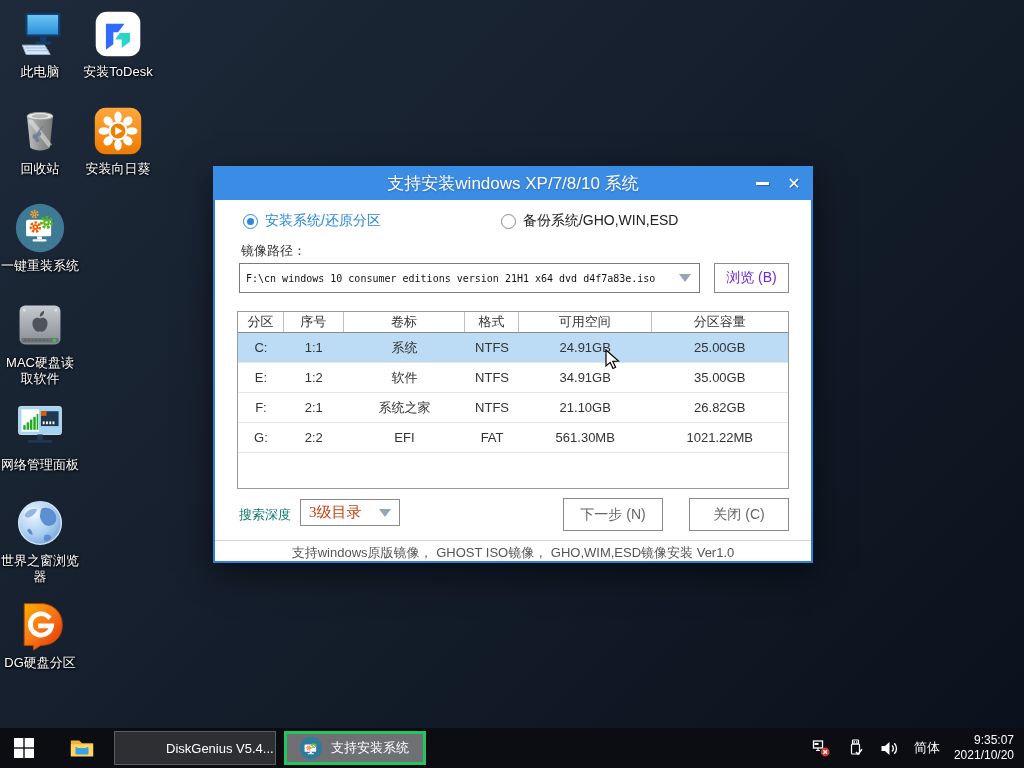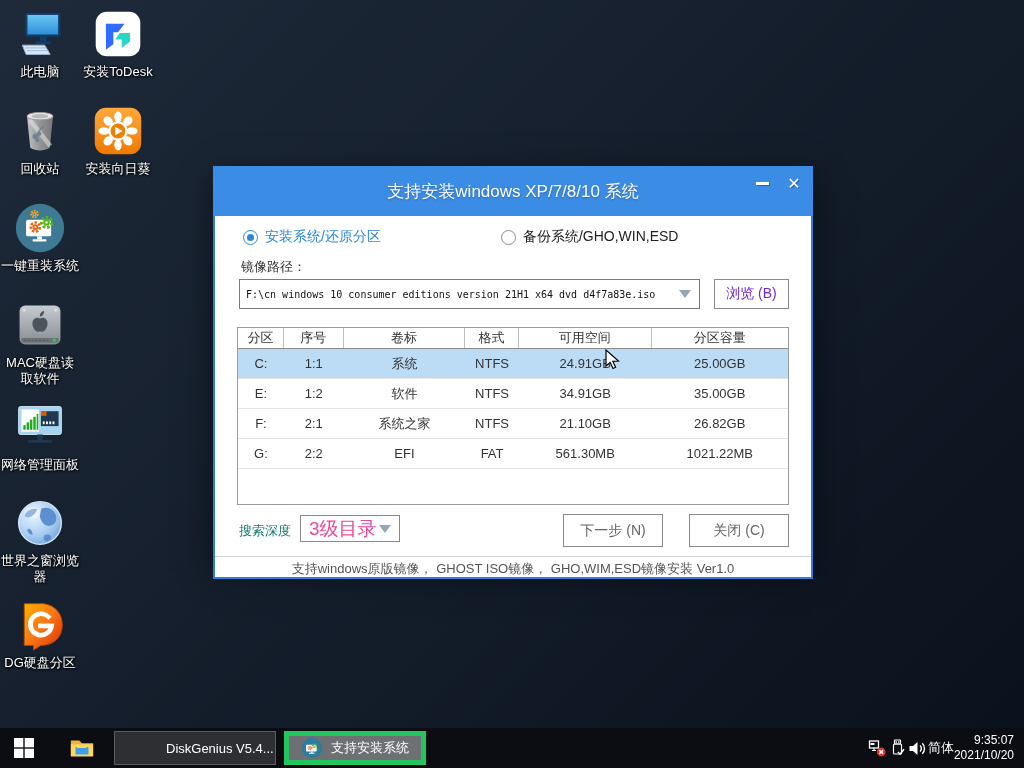--- a/index.html
+++ b/index.html
@@ -15,21 +15,21 @@
   .dicon .lbl {
     display:block; margin-top:4px; color:#fff; font-size:13px; line-height:16px;
     text-shadow:1px 1px 2px #000, 0 0 3px #000;
   }
   
   .dialog {
     position:absolute; left:213px; top:166px; width:600px; height:397px;
     box-shadow:0 10px 30px rgba(0,0,0,.55);
   }
   .titlebar {
-    height:50px; background:var(--accent,#3b8ce4);
+    height:34px; background:var(--accent,#3b8ce4);
     display:flex; align-items:center; justify-content:center; position:relative;
   }
   .titlebar .title { color:#fff; font-size:17px; text-shadow:0 1px 2px rgba(0,0,0,.25); }
   .cap-btn { position:absolute; top:0; width:30px; height:34px; display:flex; align-items:center; justify-content:center; color:#fff; cursor:pointer; }
   .cap-min { right:36px; } .cap-close { right:4px; }
   .cap-min .bar { width:13px; height:3px; background:#fff; box-shadow:1px 1px 1px rgba(0,0,0,.3); }
   .cap-close .x { font-size:16px; font-weight:bold; text-shadow:1px 1px 1px rgba(0,0,0,.3); }
   .dlg-body {
     position:relative; height:363px; background:#fff;
     border:2px solid var(--accent-border,#2f7ed8); border-top:none;
@@ -68,37 +68,37 @@
   .c0{width:46px}.c1{width:60px}.c2{width:122px}.c3{width:54px}.c4{width:133px}.c5{width:137px}
   .trow.body { border-bottom:1px solid #e4e4e4; cursor:pointer; }
   .trow.body .tcell { text-align:center; }
   .trow.body.sel { background:var(--selection,#bcdcf5); }
   
   .depth-label { position:absolute; left:24px; top:306px; font-size:13px; color:#0f766e; }
   .depth-select {
     position:absolute; left:85px; top:299px; width:100px; height:27px;
     border:1px solid #8a8a8a; background:#fff; display:flex; align-items:center; cursor:pointer;
   }
-  .depth-select .dtext { flex:1; font-size:19px; color:#ec4899; padding-left:8px; }
+  .depth-select .dtext { flex:1; font-size:15px; color:#c2410c; padding-left:8px;font-family:Liberation Serif, serif; }
   .dlg-sep { position:absolute; left:0; top:340px; width:100%; height:1px; background:#d5d5d5; }
   .dlg-footer { position:absolute; left:0; top:344px; width:100%; text-align:center; font-size:13px; color:#555; }
   
   .taskbar {
     position:absolute; left:0; bottom:0; width:1024px; height:40px;
     background:#0c0d12; display:flex; align-items:center;
   }
   .tb-start { width:48px; height:40px; display:flex; align-items:center; justify-content:center; cursor:pointer; }
   .tb-explorer { width:48px; height:40px; margin-left:10px; display:flex; align-items:center; justify-content:center; cursor:pointer; }
   .tb-btn {
     height:34px; margin-left:8px; display:flex; align-items:center; gap:8px;
     padding:0 12px; cursor:pointer; color:#fff; font-size:13px; white-space:nowrap;
   }
   .tb-btn.inactive { background:#2e2f33; border:1px solid #5c5d61; width:162px;padding-left:43px; }
-  .tb-btn.active { background:#6f7074; border:5px solid #22c55e; width:142px; }
-  .tray { margin-left:auto; display:flex; align-items:center; padding-right:10px; color:#fff; }
+  .tb-btn.active { background:#6f7074; border:3px solid #22c55e; width:142px; }
+  .tray { margin-left:auto; display:flex; align-items:center; gap:14px; padding-right:10px; color:#fff; }
   .tray-ic { width:20px; height:20px; display:flex; align-items:center; justify-content:center; cursor:pointer; }
   .tray-lang { font-size:13px; cursor:pointer; }
   .tray-clock { font-size:12px; line-height:15px; text-align:right; cursor:pointer; }
   
   .cursor { position:absolute; left:604px; top:349px; pointer-events:none; }
 </style>
 </head>
 <body>
 
 <svg width="0" height="0" style="position:absolute" aria-hidden="true">

